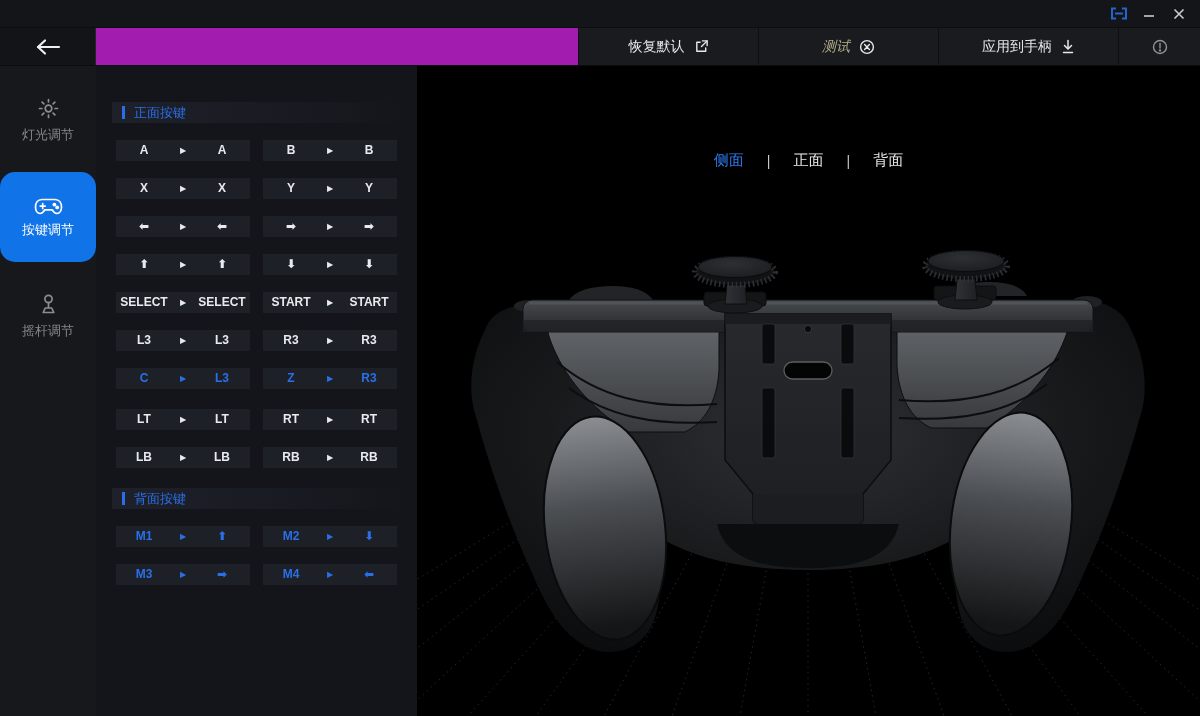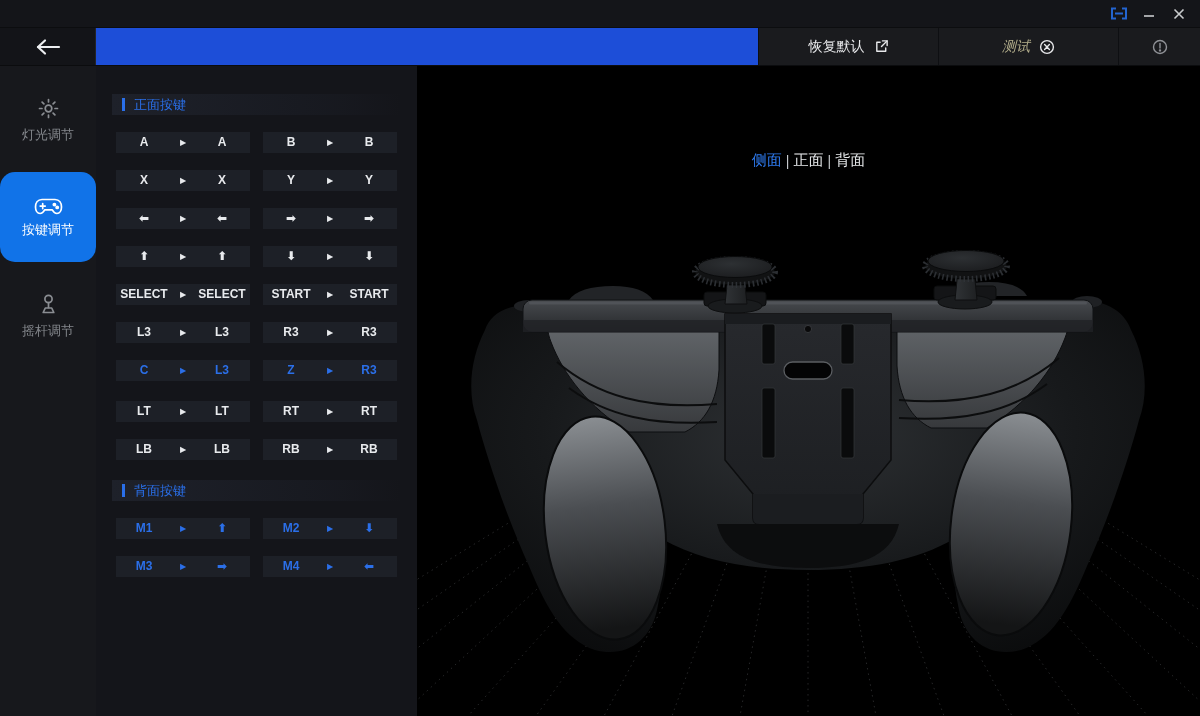--- a/index.html
+++ b/index.html
@@ -7,21 +7,21 @@
     font-family:"Liberation Sans","DejaVu Sans",sans-serif; }
   .app { width:1200px; height:716px; display:flex; flex-direction:column; }
 
   
   .titlebar { height:28px; background:#141519; border-bottom:1px solid #0c0d0f;
     display:flex; justify-content:flex-end; align-items:center; padding-right:6px; }
   .winbtn { width:30px; height:24px; display:flex; align-items:center; justify-content:center;
     background:none; border:none; cursor:pointer; }
 
   
-  .toolbar { height:38px; display:flex; background:#1d4ed8; border-bottom:1px solid #0b0c0e; }
+  .toolbar { height:38px; display:flex; background:#a21caf; border-bottom:1px solid #0b0c0e; }
   .back-btn { width:96px; background:#131418; border:none; border-right:1px solid #232428;
     display:flex; align-items:center; justify-content:center; cursor:pointer; }
   .tb-fill { flex:1; }
   .tb-btn { width:180px; background:#1a1b1e; border:none; border-left:1px solid #0e0f12;
     display:flex; align-items:center; justify-content:center; gap:9px;
     color:#e8e9eb; font-size:14px; cursor:pointer; }
   .tb-btn.test .tb-label { color:#b5b08d;font-style:italic; }
   .tb-info { width:82px; background:#1a1b1e; border:none; border-left:1px solid #0e0f12;
     display:flex; align-items:center; justify-content:center; cursor:pointer; }
 
@@ -33,37 +33,37 @@
     display:flex; flex-direction:column; gap:8px; }
   .side-item { height:90px; display:flex; flex-direction:column; align-items:center;
     justify-content:center; gap:4px; color:#84878c; font-size:13px; cursor:pointer; }
   .side-item svg { stroke:#8a8d92; }
   .side-item.active { background:#1173e8; color:#ffffff;border-radius:15px; }
   .side-item.active svg { stroke:#ffffff; }
 
   
   .mapping-panel { width:321px; background:#14151a; padding:24px 20px 0 20px; }
   .sec-header { height:21px; display:flex; align-items:center; padding-left:10px;
-    margin:4px -4px 17px -4px;
+    margin:12px -4px 17px -4px;
     background:linear-gradient(90deg,#1e212a 0%,rgba(28,31,40,0.35) 80%,rgba(28,31,40,0) 100%); }
   .sec-header .bar { width:3px; height:13px; background:#2a6fe9; margin-right:9px; }
   .sec-header .t { color:#2a6fe9; font-size:13px; }
   .map-grid { display:grid; grid-template-columns:1fr 1fr; column-gap:13px; row-gap:17px;
     margin-bottom:20px; }
   .map-row { height:21px; background:#1d2027; display:grid;
     grid-template-columns:1fr 22px 1fr; align-items:center;
     color:#e8eaed; font-size:12px; font-weight:bold; cursor:pointer; }
   .map-row span { text-align:center; line-height:21px; }
   .map-row .arr { font-size:8px; }
   .map-row.remapped { color:#2b6fe8; }
 
   
   .viewer { flex:1; position:relative; background:#000; }
   .view-tabs { position:absolute; top:85px; left:0; width:100%; z-index:2;
-    display:flex; justify-content:center; align-items:center; gap:4px;
+    display:flex; justify-content:center; align-items:center; gap:23px;
     font-size:15px; color:#e6e8ea; }
   .vtab { cursor:pointer; }
   .vtab.active { color:#2e7bf0; }
   .vsep { color:#c6c9cd; font-size:14px; }
   .stage { position:absolute; inset:0; width:100%; height:100%; }
 </style>
 </head>
 <body>
 
 <div class="app">
@@ -102,20 +102,28 @@
         <path d="M6.5 3.5 H3 V13 H12.5 V9.5"></path>
           <path d="M9 2 H14 V7"></path>
           <path d="M14 2 L8 8"></path>
       </svg>
     </button>
     <button class="tb-btn test">
       <span class="tb-label">测试</span>
       <svg width="16" height="16" viewBox="0 0 16 16" fill="none" stroke="#e8e9eb" stroke-width="1.4" stroke-linecap="round">
         <circle cx="8" cy="8" r="6.4"></circle>
           <path d="M5.6 5.6 L10.4 10.4 M10.4 5.6 L5.6 10.4"></path>
+      </svg>
+    </button>
+    <button class="tb-btn">
+      <span class="tb-label">应用到手柄</span>
+      <svg width="14" height="15" viewBox="0 0 14 15" fill="none" stroke="#e8e9eb" stroke-width="1.5" stroke-linecap="round" stroke-linejoin="round">
+        <path d="M7 1.5 V9.5"></path>
+          <path d="M3.5 6.5 L7 10 L10.5 6.5"></path>
+          <path d="M2.5 13.5 H11.5"></path>
       </svg>
     </button>
     <button class="tb-info">
       <svg width="16" height="16" viewBox="0 0 16 16" fill="none" stroke="#909297" stroke-width="1.4" stroke-linecap="round">
         <circle cx="8" cy="8" r="6.5"></circle>
           <path d="M8 4.4 V9"></path>
           <circle cx="8" cy="11.4" r="0.5" fill="#909297"></circle>
       </svg>
     </button>
   </div>

